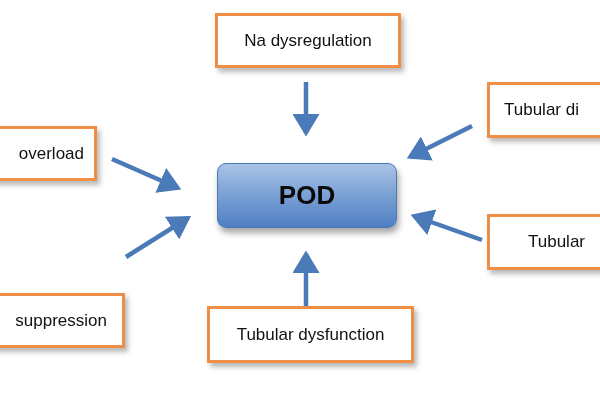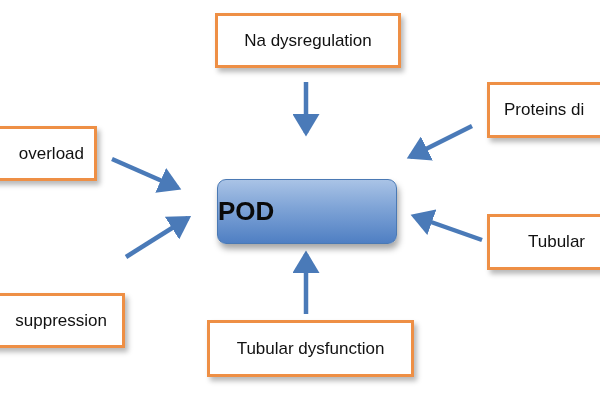--- a/index.html
+++ b/index.html
@@ -8,26 +8,26 @@
       font-family: "Liberation Sans", "DejaVu Sans", sans-serif;
     }
     .box {
       position: absolute; box-sizing: border-box;
       border: 3px solid #ee8f45; background: #ffffff;
       box-shadow: 3px 4px 5px rgba(0,0,0,0.28);
       display: flex; align-items: center; justify-content: center;
       font-size: 17px; color: #111; white-space: nowrap; overflow: hidden;
     }
     .center {
-      position: absolute; left: 217px; top: 179px; width: 180px; height: 65px;
+      position: absolute; left: 217px; top: 163px; width: 180px; height: 65px;
       box-sizing: border-box; border-radius: 9px;
       border: 1px solid #4a79b4;
       background: linear-gradient(to bottom, #a9c3e6 0%, #7ea3d6 45%, #4f7fc3 100%);
       box-shadow: 2px 5px 6px rgba(0,0,0,0.35);
-      display: flex; align-items: center; 
+      display: flex; align-items: center; justify-content: center;
       font-weight: bold; font-size: 26px; color: #0a0a0a;
     }
     svg.arrows { position: absolute; left: 0; top: 0; }
   </style>
 </head>
 <body>
 
 <svg class="arrows" width="600" height="400">
   <defs>
     <marker id="ah" markerWidth="6" markerHeight="6" refX="4.2" refY="3" orient="auto" markerUnits="strokeWidth">
@@ -48,26 +48,26 @@
 
 <div class="box" style="left:-20px; top:126px; width:117px; height:55px; justify-content:flex-end; padding-right:10px;">
   <span>overload</span>
 </div>
 
 <div class="box" style="left:-20px; top:293px; width:145px; height:55px; justify-content:flex-end; padding-right:15px;">
   <span>suppression</span>
 </div>
 
 <div class="box" style="left:487px; top:82px; width:140px; height:56px; justify-content:flex-start; padding-left:14px;">
-  <span>Proteins di</span>
+  <span>Tubular di</span>
 </div>
 
 <div class="box" style="left:487px; top:214px; width:140px; height:56px; justify-content:flex-start; padding-left:38px;">
   <span>Tubular</span>
 </div>
 
-<div class="box" style="left:207px; top:320px; width:207px; height:57px;">
+<div class="box" style="left:207px; top:306px; width:207px; height:57px;">
   <span>Tubular dysfunction</span>
 </div>
 
 <div class="center">
   <span>POD</span>
 </div>
 
 </body></html>

